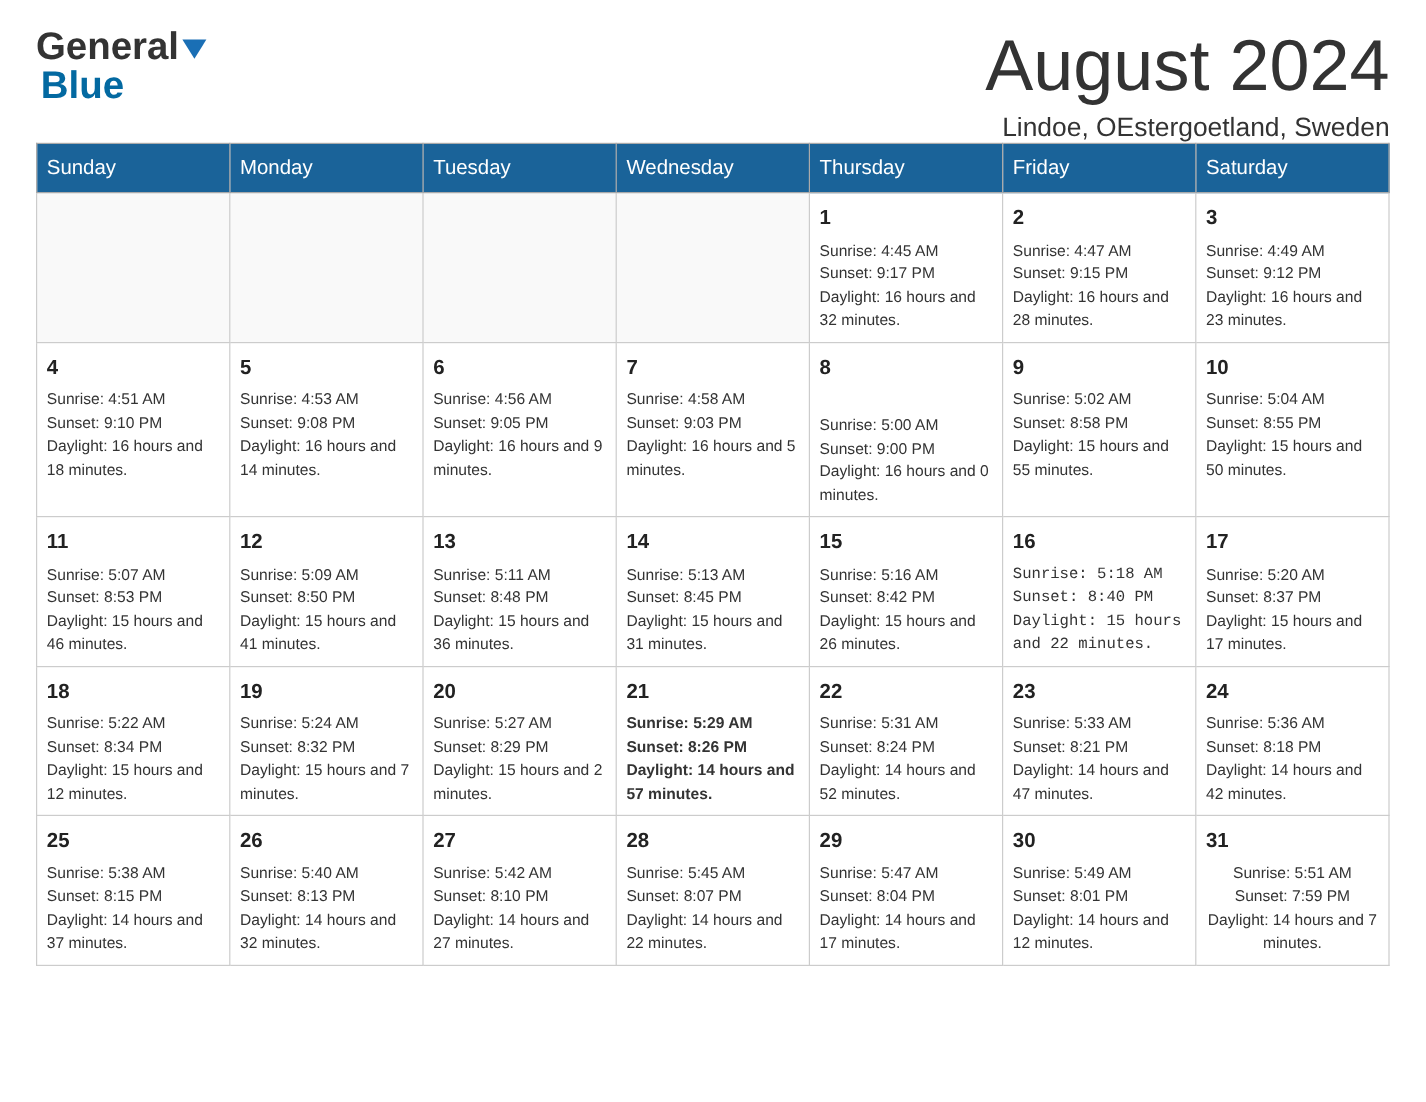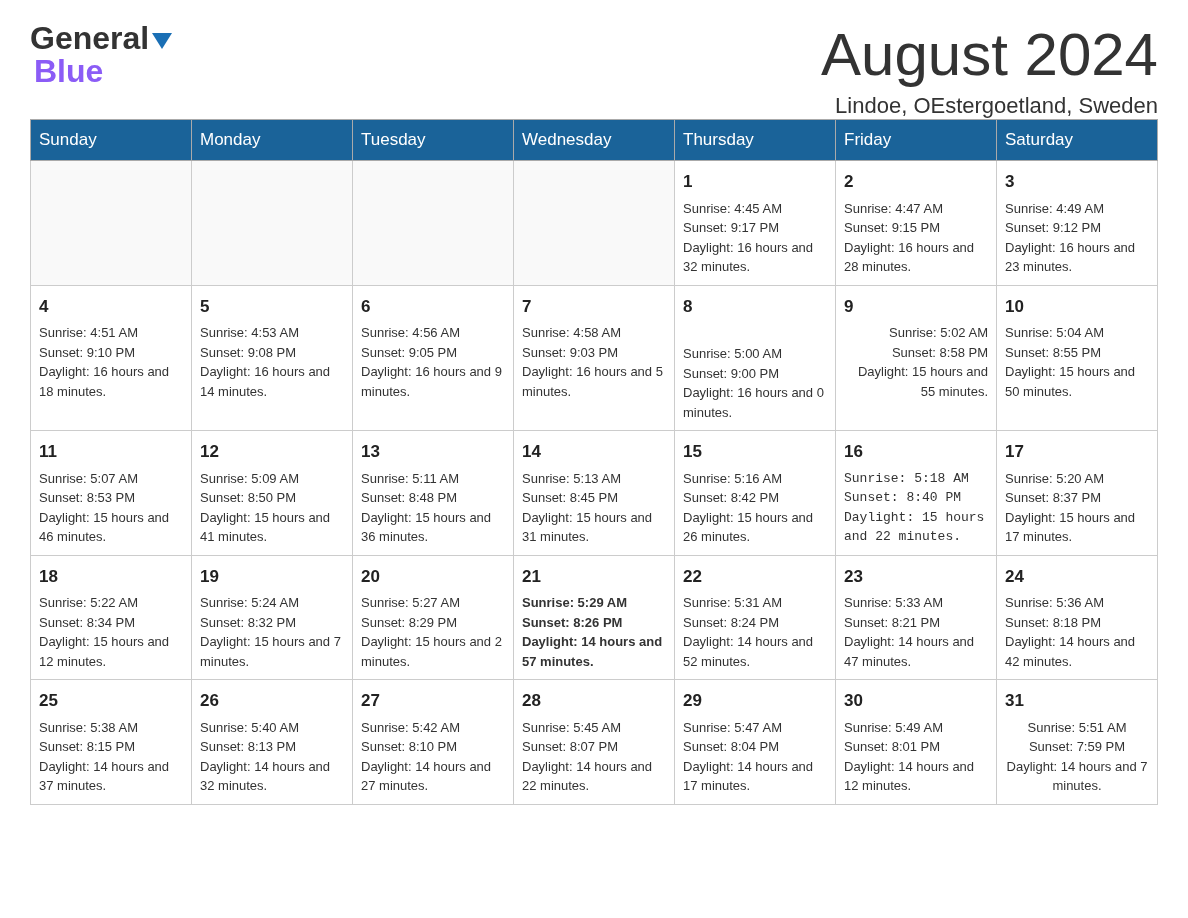--- a/index.html
+++ b/index.html
@@ -73,21 +73,21 @@
   </style>
 </head>
 <body>
 
 <div class="header-area">
   <div class="logo">
     <div style="display:flex; align-items:center;">
       <span style="font-size:32px; font-weight:bold; color:#333;">General</span>
       <span style="display:inline-block; width:0; height:0; border-left:10px solid transparent; border-right:10px solid transparent; border-top:16px solid #1a6fb5; margin-left:3px; margin-top:4px;"></span>
     </div>
-    <span style="font-size:32px; font-weight:bold; color:#8b5cf6; margin-top:-4px; margin-left:4px;">Blue</span>
+    <span style="font-size:32px; font-weight:bold; color:#0369a1; margin-top:-4px; margin-left:4px;">Blue</span>
   </div>
   <div class="title-area">
     <div class="month-title">August 2024</div>
     <div class="location-title">Lindoe, OEstergoetland, Sweden</div>
   </div>
 </div>
 
 <table class="calendar">
   <thead>
     <tr>
@@ -151,21 +151,21 @@
 Daylight: 16 hours and 5 minutes.</div>
         </td>
         <td>
           <span class="day-number">8</span>
           <div class="day-info" style="white-space: pre-line; margin-top: 25px;">Sunrise: 5:00 AM
 Sunset: 9:00 PM
 Daylight: 16 hours and 0 minutes.</div>
         </td>
         <td>
           <span class="day-number">9</span>
-          <div class="day-info" style="white-space: pre-line; text-align: right;">Sunrise: 5:02 AM
+          <div class="day-info" style="white-space: pre-line;">Sunrise: 5:02 AM
 Sunset: 8:58 PM
 Daylight: 15 hours and 55 minutes.</div>
         </td>
         <td>
           <span class="day-number">10</span>
           <div class="day-info" style="white-space: pre-line;">Sunrise: 5:04 AM
 Sunset: 8:55 PM
 Daylight: 15 hours and 50 minutes.</div>
         </td>
       </tr>

